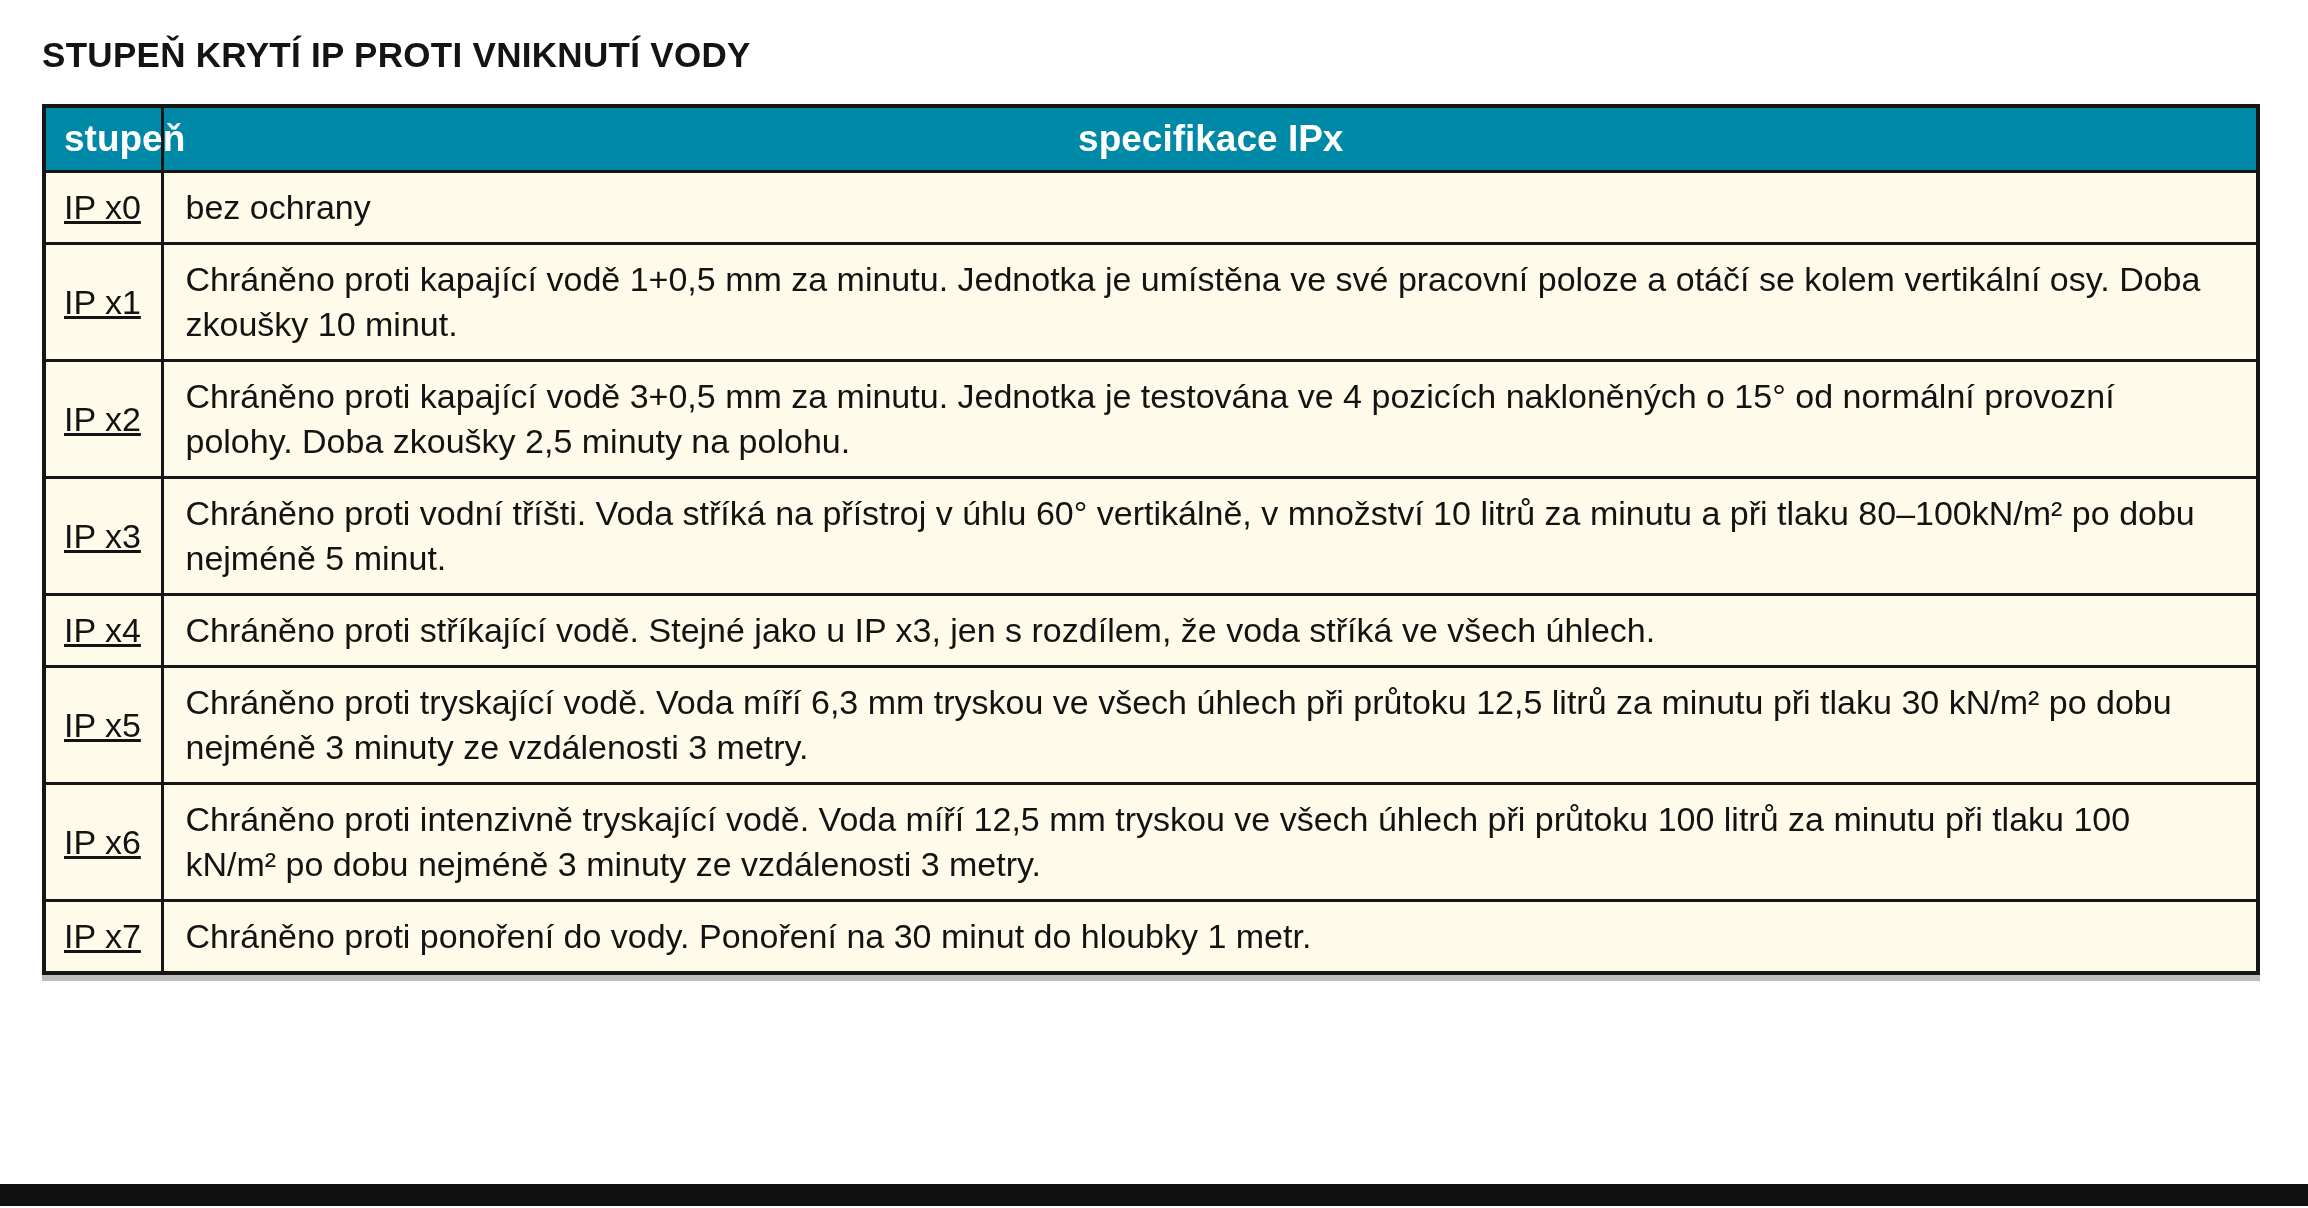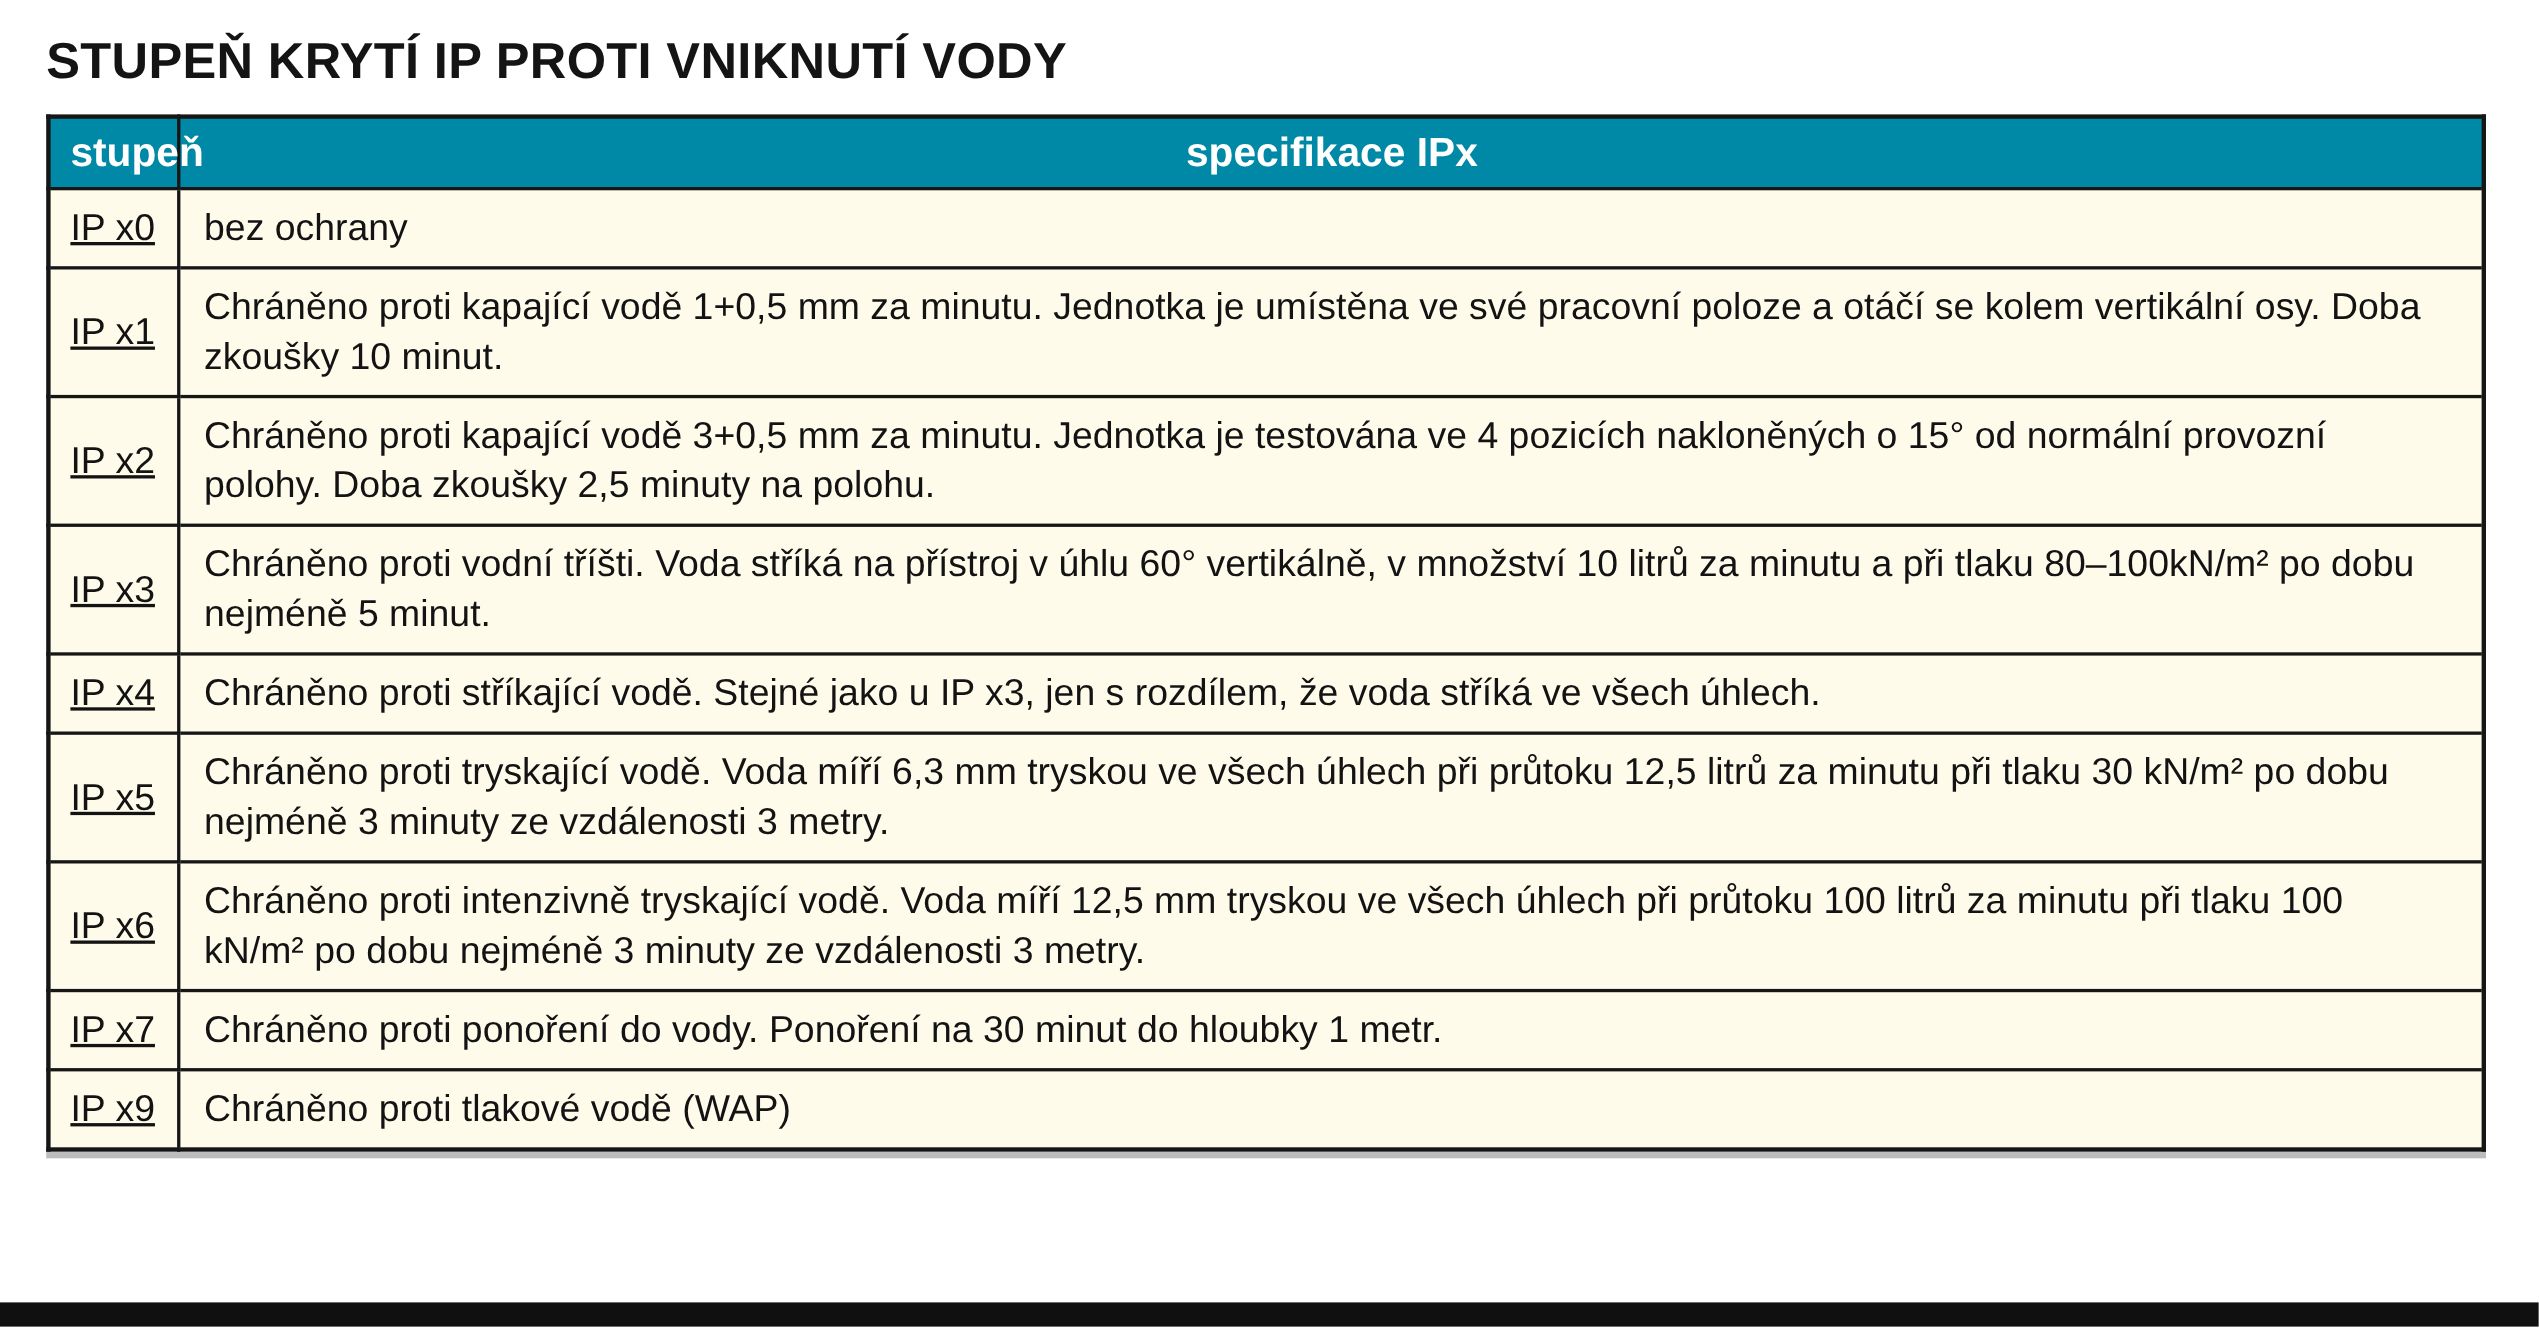--- a/index.html
+++ b/index.html
@@ -17,21 +17,21 @@
     inset:0;
   }
   .content{
     position:absolute;
     left:42px;
     top:28px;
     width:2218px;
   }
   h1.doc-title{
     margin:6px 0 28px 0;
-    font-size:46px;
+    font-size:35px;
     line-height:42px;
     font-weight:700;
     color:#141414;
     letter-spacing:0.3px;
   }
   table.ip-table{
     width:100%;
     border-collapse:collapse;
     table-layout:fixed;
     border:4px solid var(--border,#161616);
@@ -117,21 +117,17 @@
             <td class="spec">Chráněno proti tryskající vodě. Voda míří 6,3 mm tryskou ve všech úhlech při průtoku 12,5 litrů za minutu při tlaku 30 kN/m² po dobu nejméně 3 minuty ze vzdálenosti 3 metry.</td>
           </tr>
           <tr>
             <td class="grade">IP x6</td>
             <td class="spec">Chráněno proti intenzivně tryskající vodě. Voda míří 12,5 mm tryskou ve všech úhlech při průtoku 100 litrů za minutu při tlaku 100 kN/m² po dobu nejméně 3 minuty ze vzdálenosti 3 metry.</td>
           </tr>
           <tr>
             <td class="grade">IP x7</td>
             <td class="spec">Chráněno proti ponoření do vody. Ponoření na 30 minut do hloubky 1 metr.</td>
           </tr>
-          <tr>
-            <td class="grade">IP x9</td>
-            <td class="spec">Chráněno proti tlakové vodě (WAP)</td>
-          </tr>
         </tbody>
     </table>
   </div>
   <div class="bottom-rule"></div>
 </div>
 
 </body></html>

